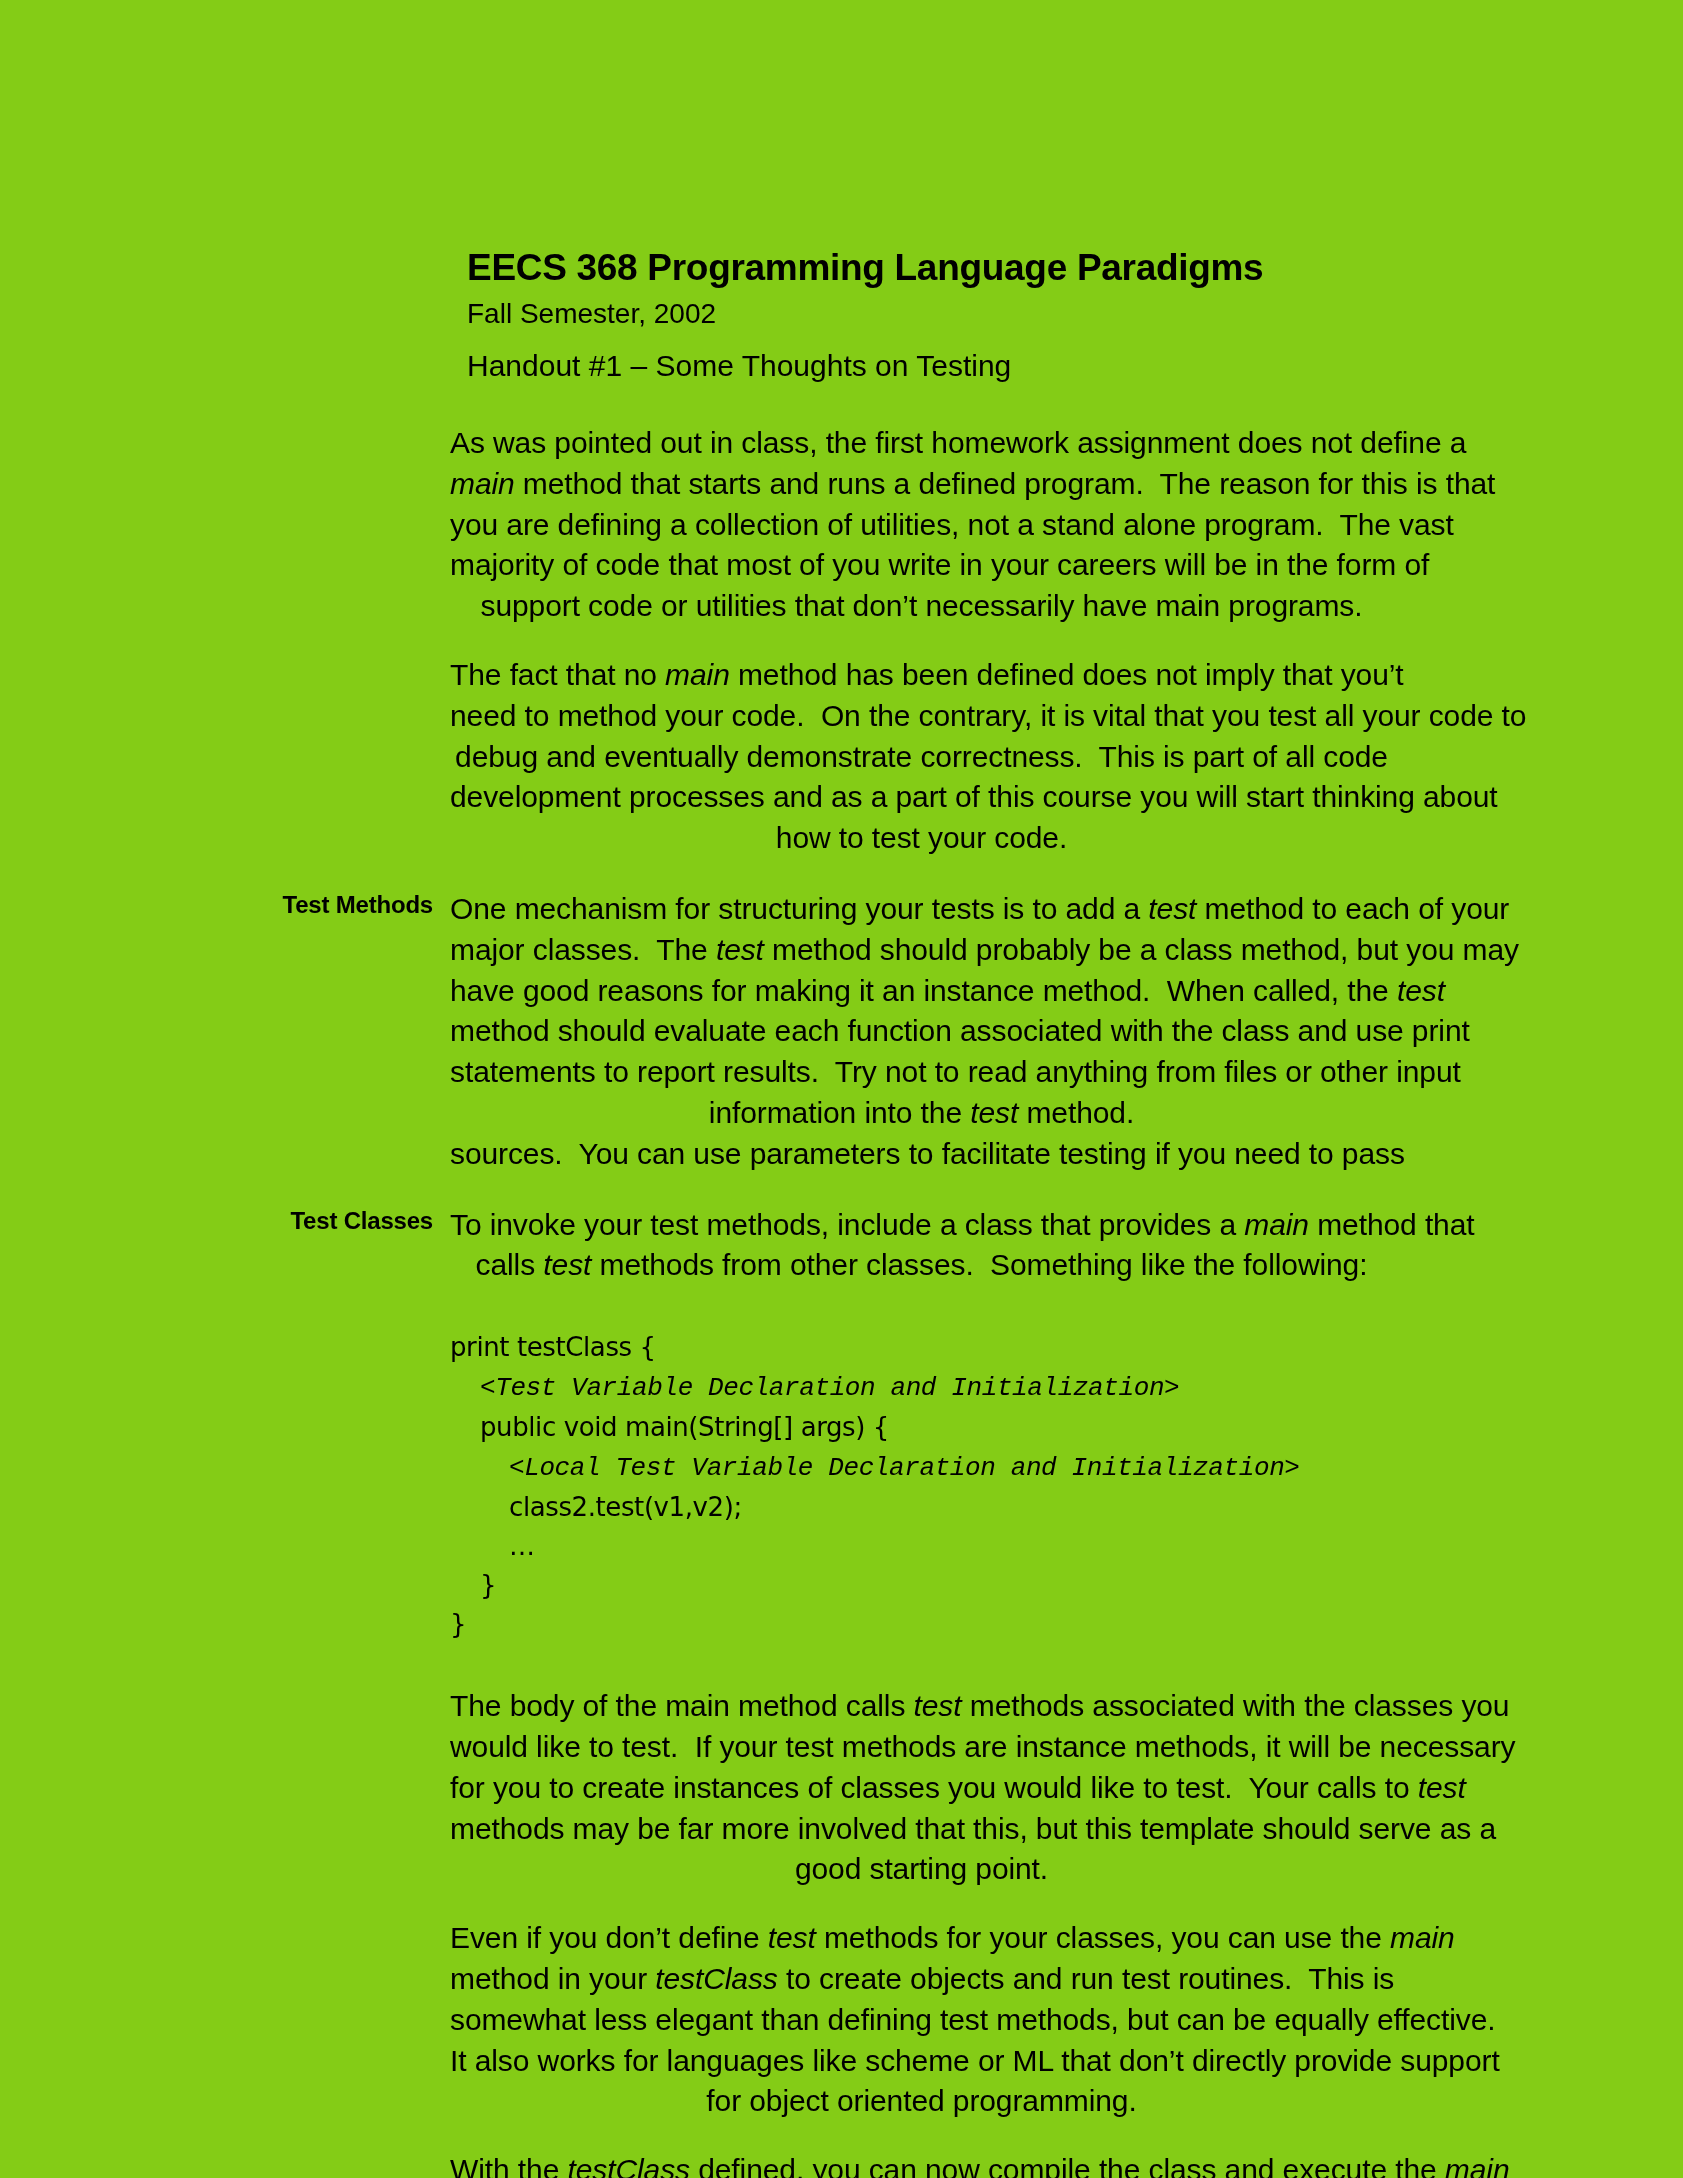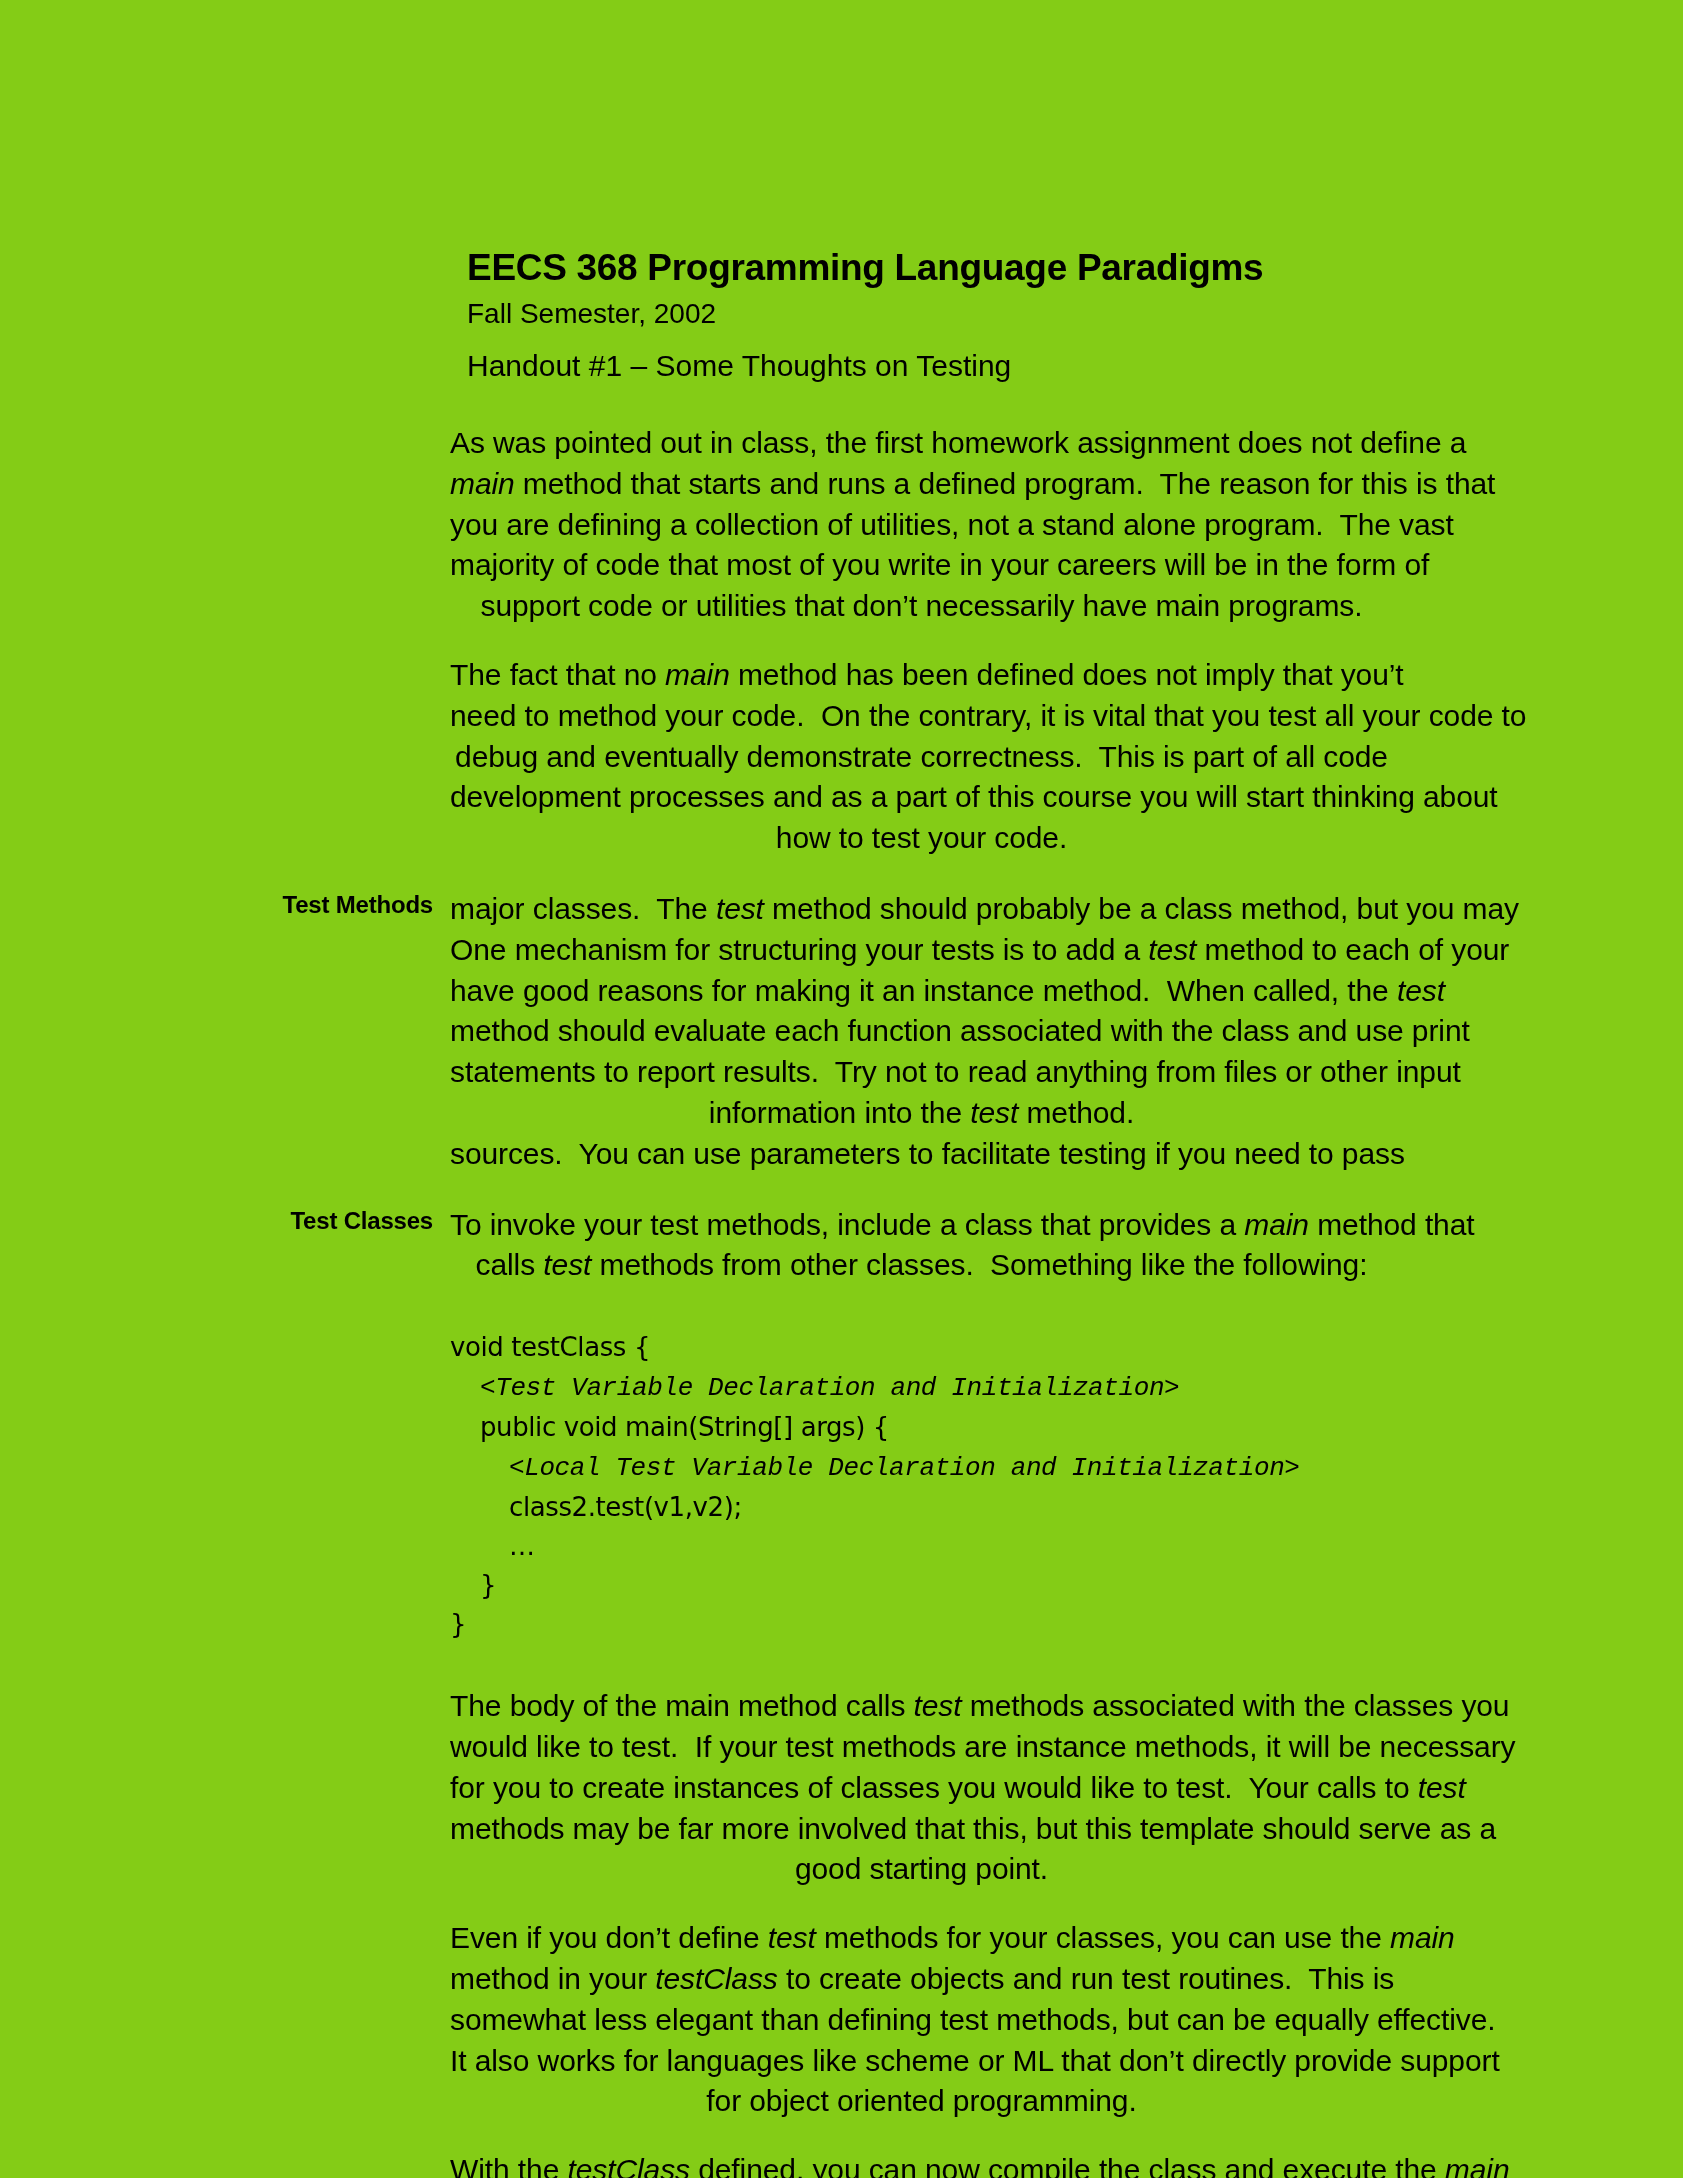--- a/index.html
+++ b/index.html
@@ -164,22 +164,22 @@
           <span class="ln">how to test your code.</span>
         </p>
 
       </div>
     </div>
 
     <div class="row">
       <div class="margin-label">Test Methods</div>
       <div class="text-col">
         <p class="para">
+          <span class="ln">One mechanism for structuring your tests is to add a <em>test</em> method to each of your</span>
           <span class="ln">major classes.  The <em>test</em> method should probably be a class method, but you may</span>
-          <span class="ln">One mechanism for structuring your tests is to add a <em>test</em> method to each of your</span>
           <span class="ln">have good reasons for making it an instance method.  When called, the <em>test</em></span>
           <span class="ln">method should evaluate each function associated with the class and use print</span>
           <span class="ln">statements to report results.  Try not to read anything from files or other input</span>
           <span class="ln">information into the <em>test</em> method.</span>
           <span class="ln">sources.  You can use parameters to facilitate testing if you need to pass</span>
         </p>
       </div>
     </div>
 
     <div class="row">
@@ -188,21 +188,21 @@
         <p class="para">
           <span class="ln">To invoke your test methods, include a class that provides a <em>main</em> method that</span>
           <span class="ln">calls <em>test</em> methods from other classes.  Something like the following:</span>
         </p>
       </div>
     </div>
 
     <div class="code-row">
       <div class="code-spacer"></div>
       <div class="code-block">
-        <span class="code-line">void testClass {</span>
+        <span class="code-line">print testClass {</span>
         <span class="code-line ind1"><em>&lt;Test Variable Declaration and Initialization&gt;</em></span>
         <span class="code-line ind1">public void main(String[] args) {</span>
         <span class="code-line ind2"><em>&lt;Local Test Variable Declaration and Initialization&gt;</em></span>
         <span class="code-line ind2">class2.test(v1,v2);</span>
         <span class="code-line ind2">…</span>
         <span class="code-line ind1">}</span>
         <span class="code-line">}</span>
       </div>
     </div>
 

